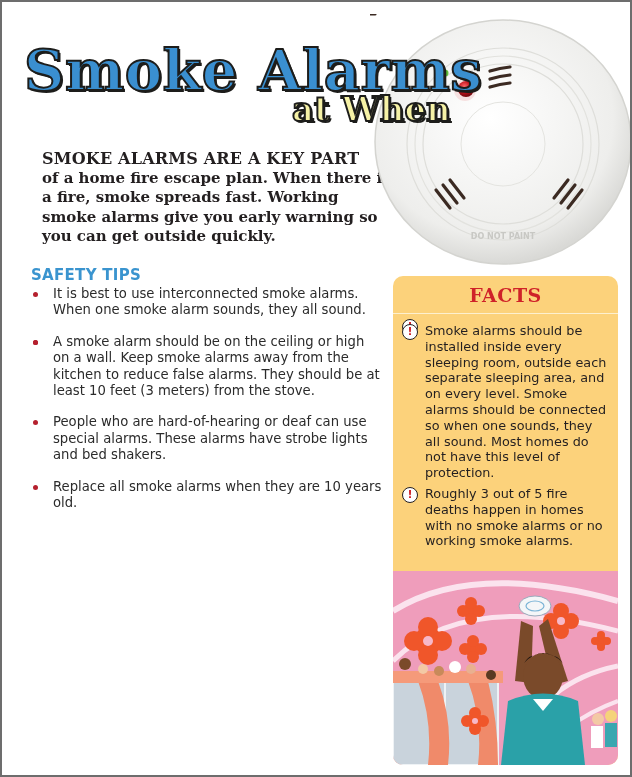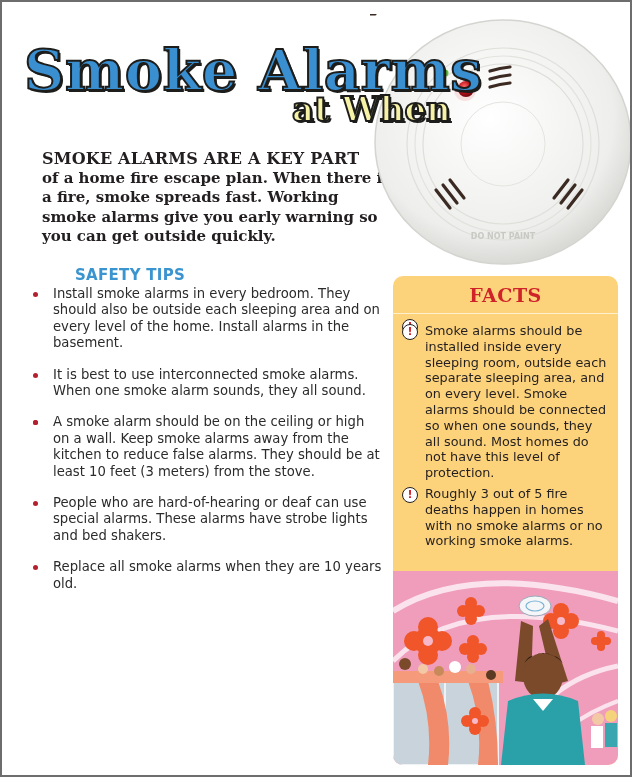--- a/index.html
+++ b/index.html
@@ -33,21 +33,21 @@
   
   .intro {
     position: absolute; left: 40px; top: 147px; width: 350px;
     font-family: "DejaVu Serif", serif; font-size: 15px; line-height: 19.5px; font-weight: bold; color: #231f20;
   }
   .intro .lead { font-size: 16px; letter-spacing: 0.2px; }
 
   
   .tips-heading {
     position: absolute; left: 29px; top: 264px;
-    font-family: "DejaVu Sans", sans-serif; font-weight: bold; font-size: 15px; color: #3a94cf; letter-spacing: 0.3px; margin-left: 44px;
+    font-family: "DejaVu Sans", sans-serif; font-weight: bold; font-size: 15px; color: #3a94cf; letter-spacing: 0.3px;
   }
   .tips { position: absolute; left: 30px; top: 284px; width: 352px; list-style: none; }
   .tips li { position: relative; padding-left: 21px; font-size: 13.2px; line-height: 16.4px; color: #2b2b2b; margin-bottom: 15px; }
   .tips li .dot { position: absolute; left: 1px; top: 6px; width: 5px; height: 5px; border-radius: 50%; background: #b5202e; }
 
   
   .facts {
     position: absolute; left: 391px; top: 274px; width: 225px; height: 489px;
     background: #fcd27b; border-radius: 10px; overflow: hidden;
   }
@@ -112,21 +112,20 @@
   <div class="title-main">Smoke Alarms</div>
   <div class="title-sub">at When</div>
 
   <div class="intro">
     <div class="lead">SMOKE ALARMS ARE A KEY PART</div>
     <div>of a home fire escape plan. When there is a fire, smoke spreads fast. Working smoke alarms give you early warning so you can get outside quickly.</div>
   </div>
 
   <div class="tips-heading">SAFETY TIPS</div>
   <ul class="tips">
-    <li><span class="dot"></span><span>Install smoke alarms in every bedroom. They should also be outside each sleeping area and on every level of the home. Install alarms in the basement.</span></li>
     <li><span class="dot"></span><span>It is best to use interconnected smoke alarms. When one smoke alarm sounds, they all sound.</span></li>
     <li><span class="dot"></span></li>
     <li><span class="dot"></span><span>A smoke alarm should be on the ceiling or high on a wall. Keep smoke alarms away from the kitchen to reduce false alarms. They should be at least 10 feet (3 meters) from the stove.</span></li>
     <li><span class="dot"></span><span>People who are hard-of-hearing or deaf can use special alarms. These alarms have strobe lights and bed shakers.</span></li>
     <li><span class="dot"></span><span>Replace all smoke alarms when they are 10 years old.</span></li>
   </ul>
 
   <div class="facts">
     <div class="facts-title">FACTS</div>
     <ul class="facts-list">

